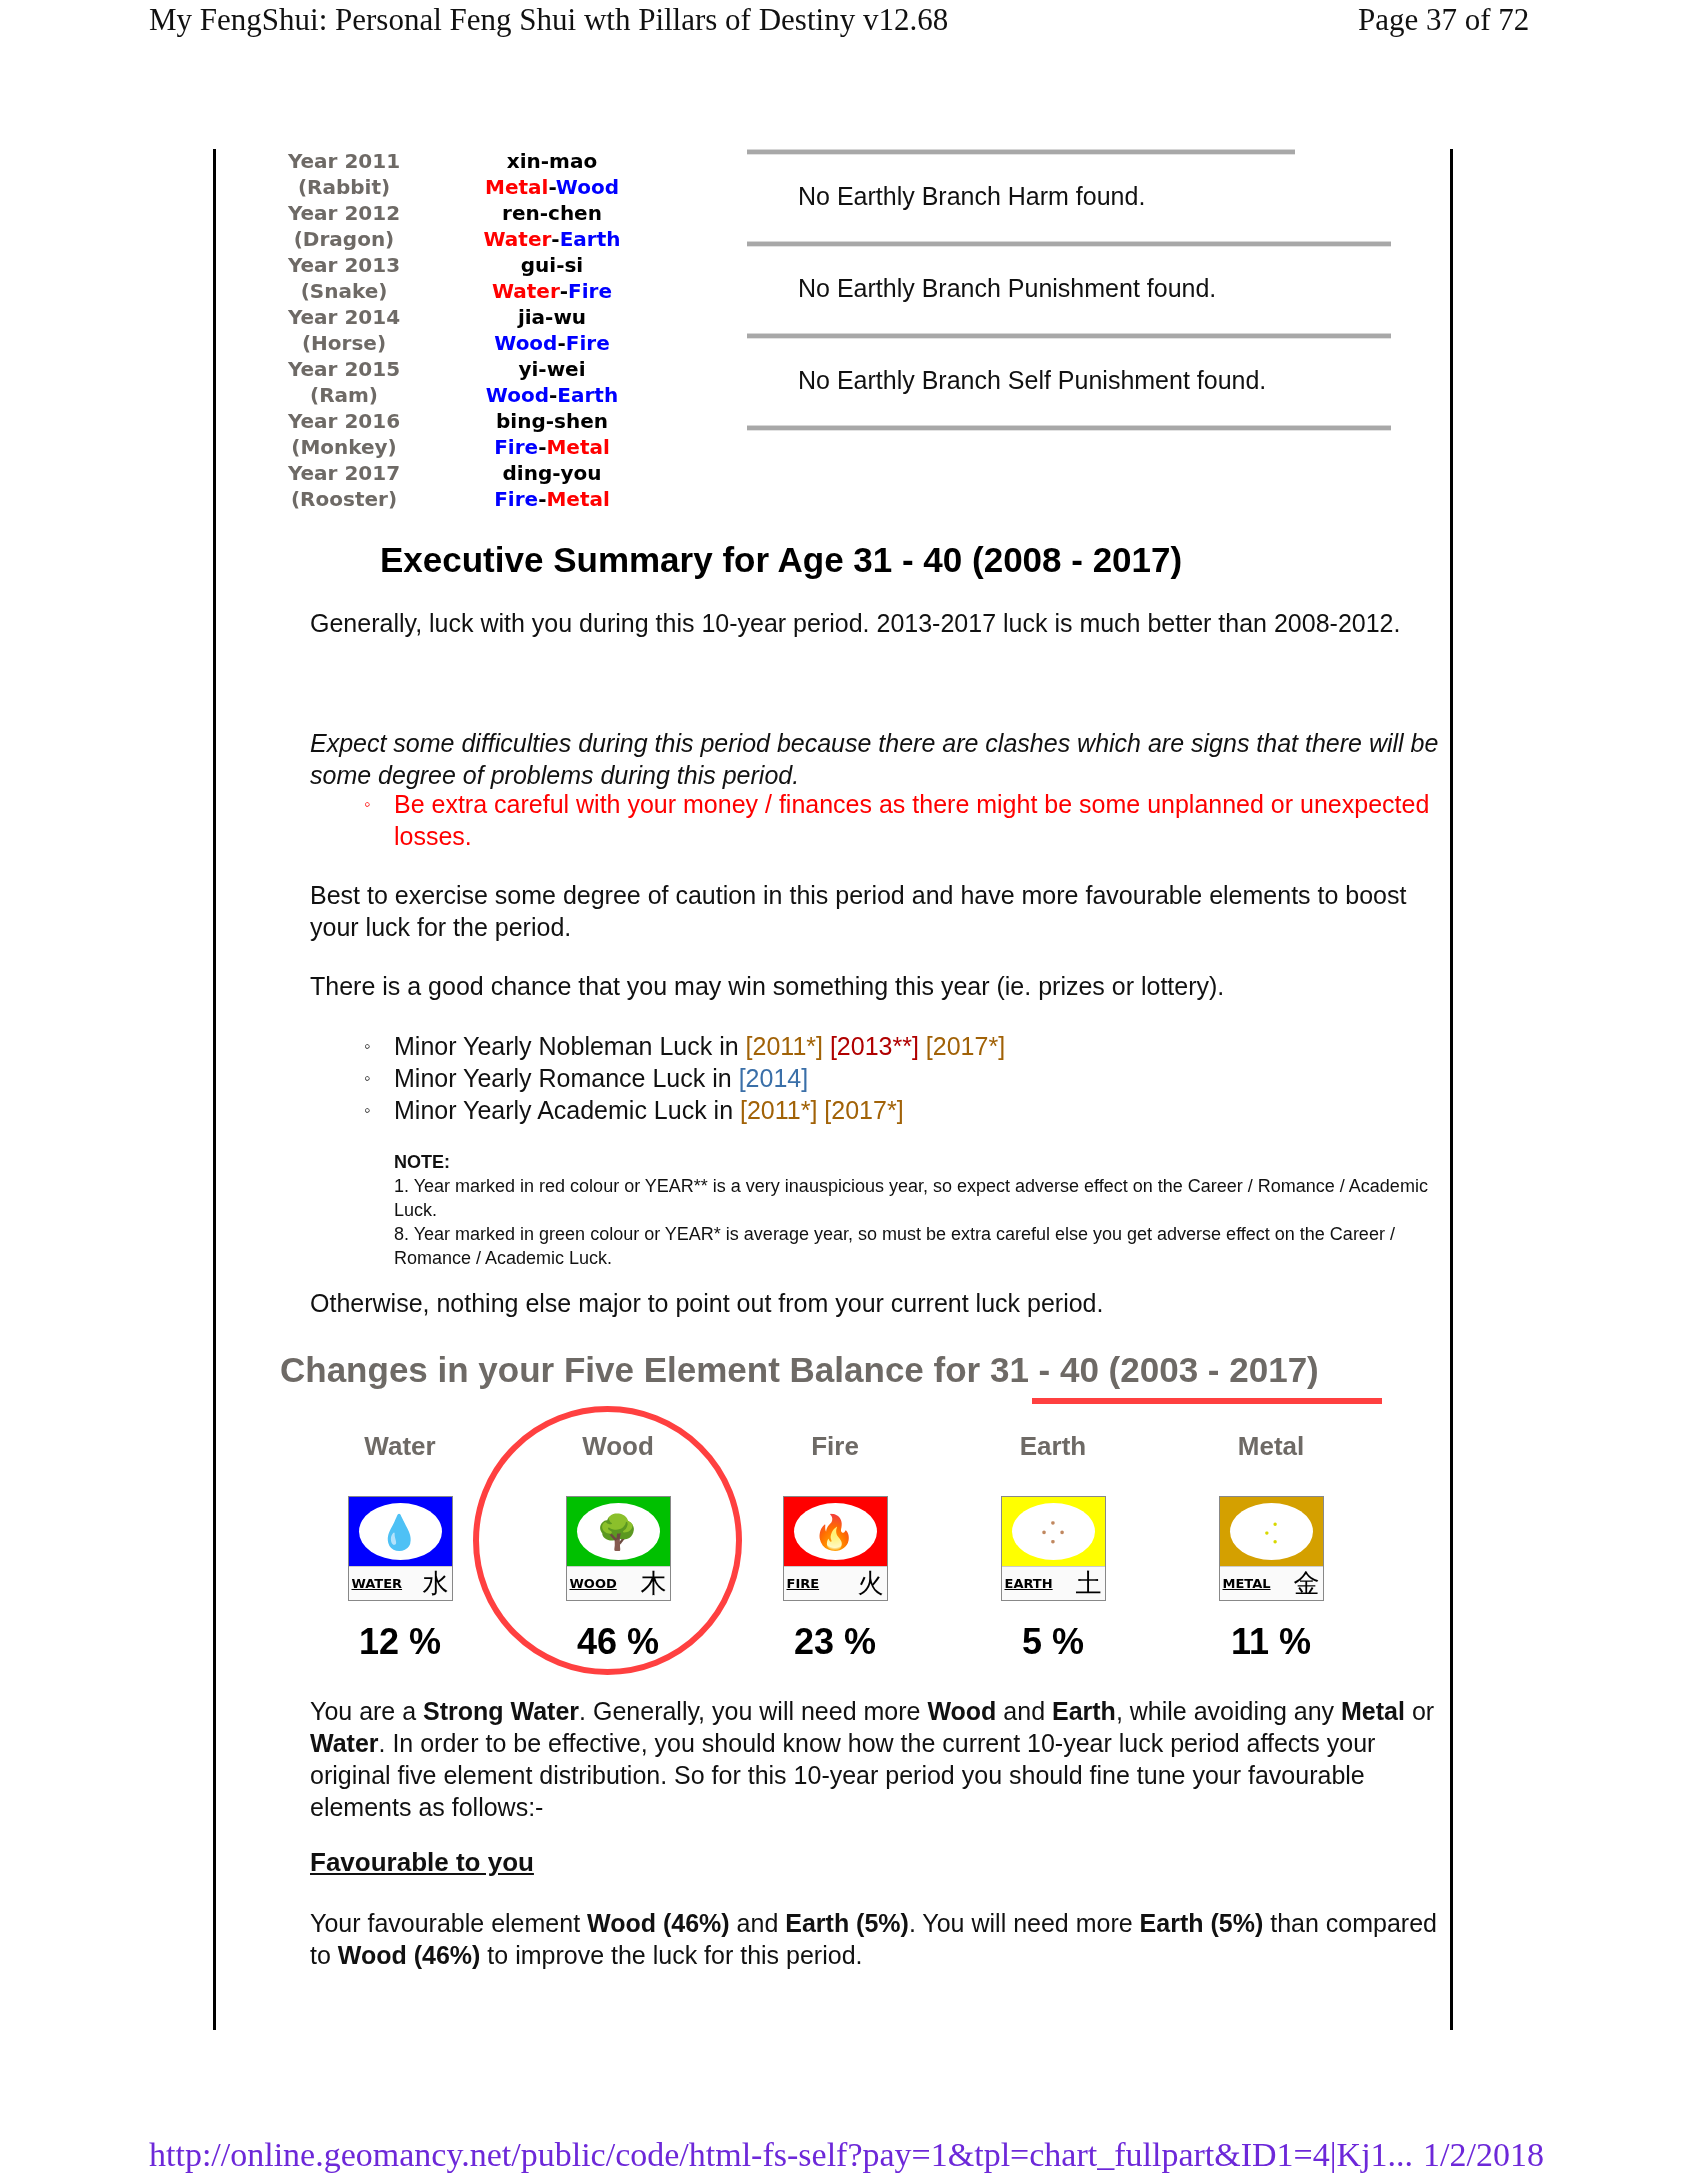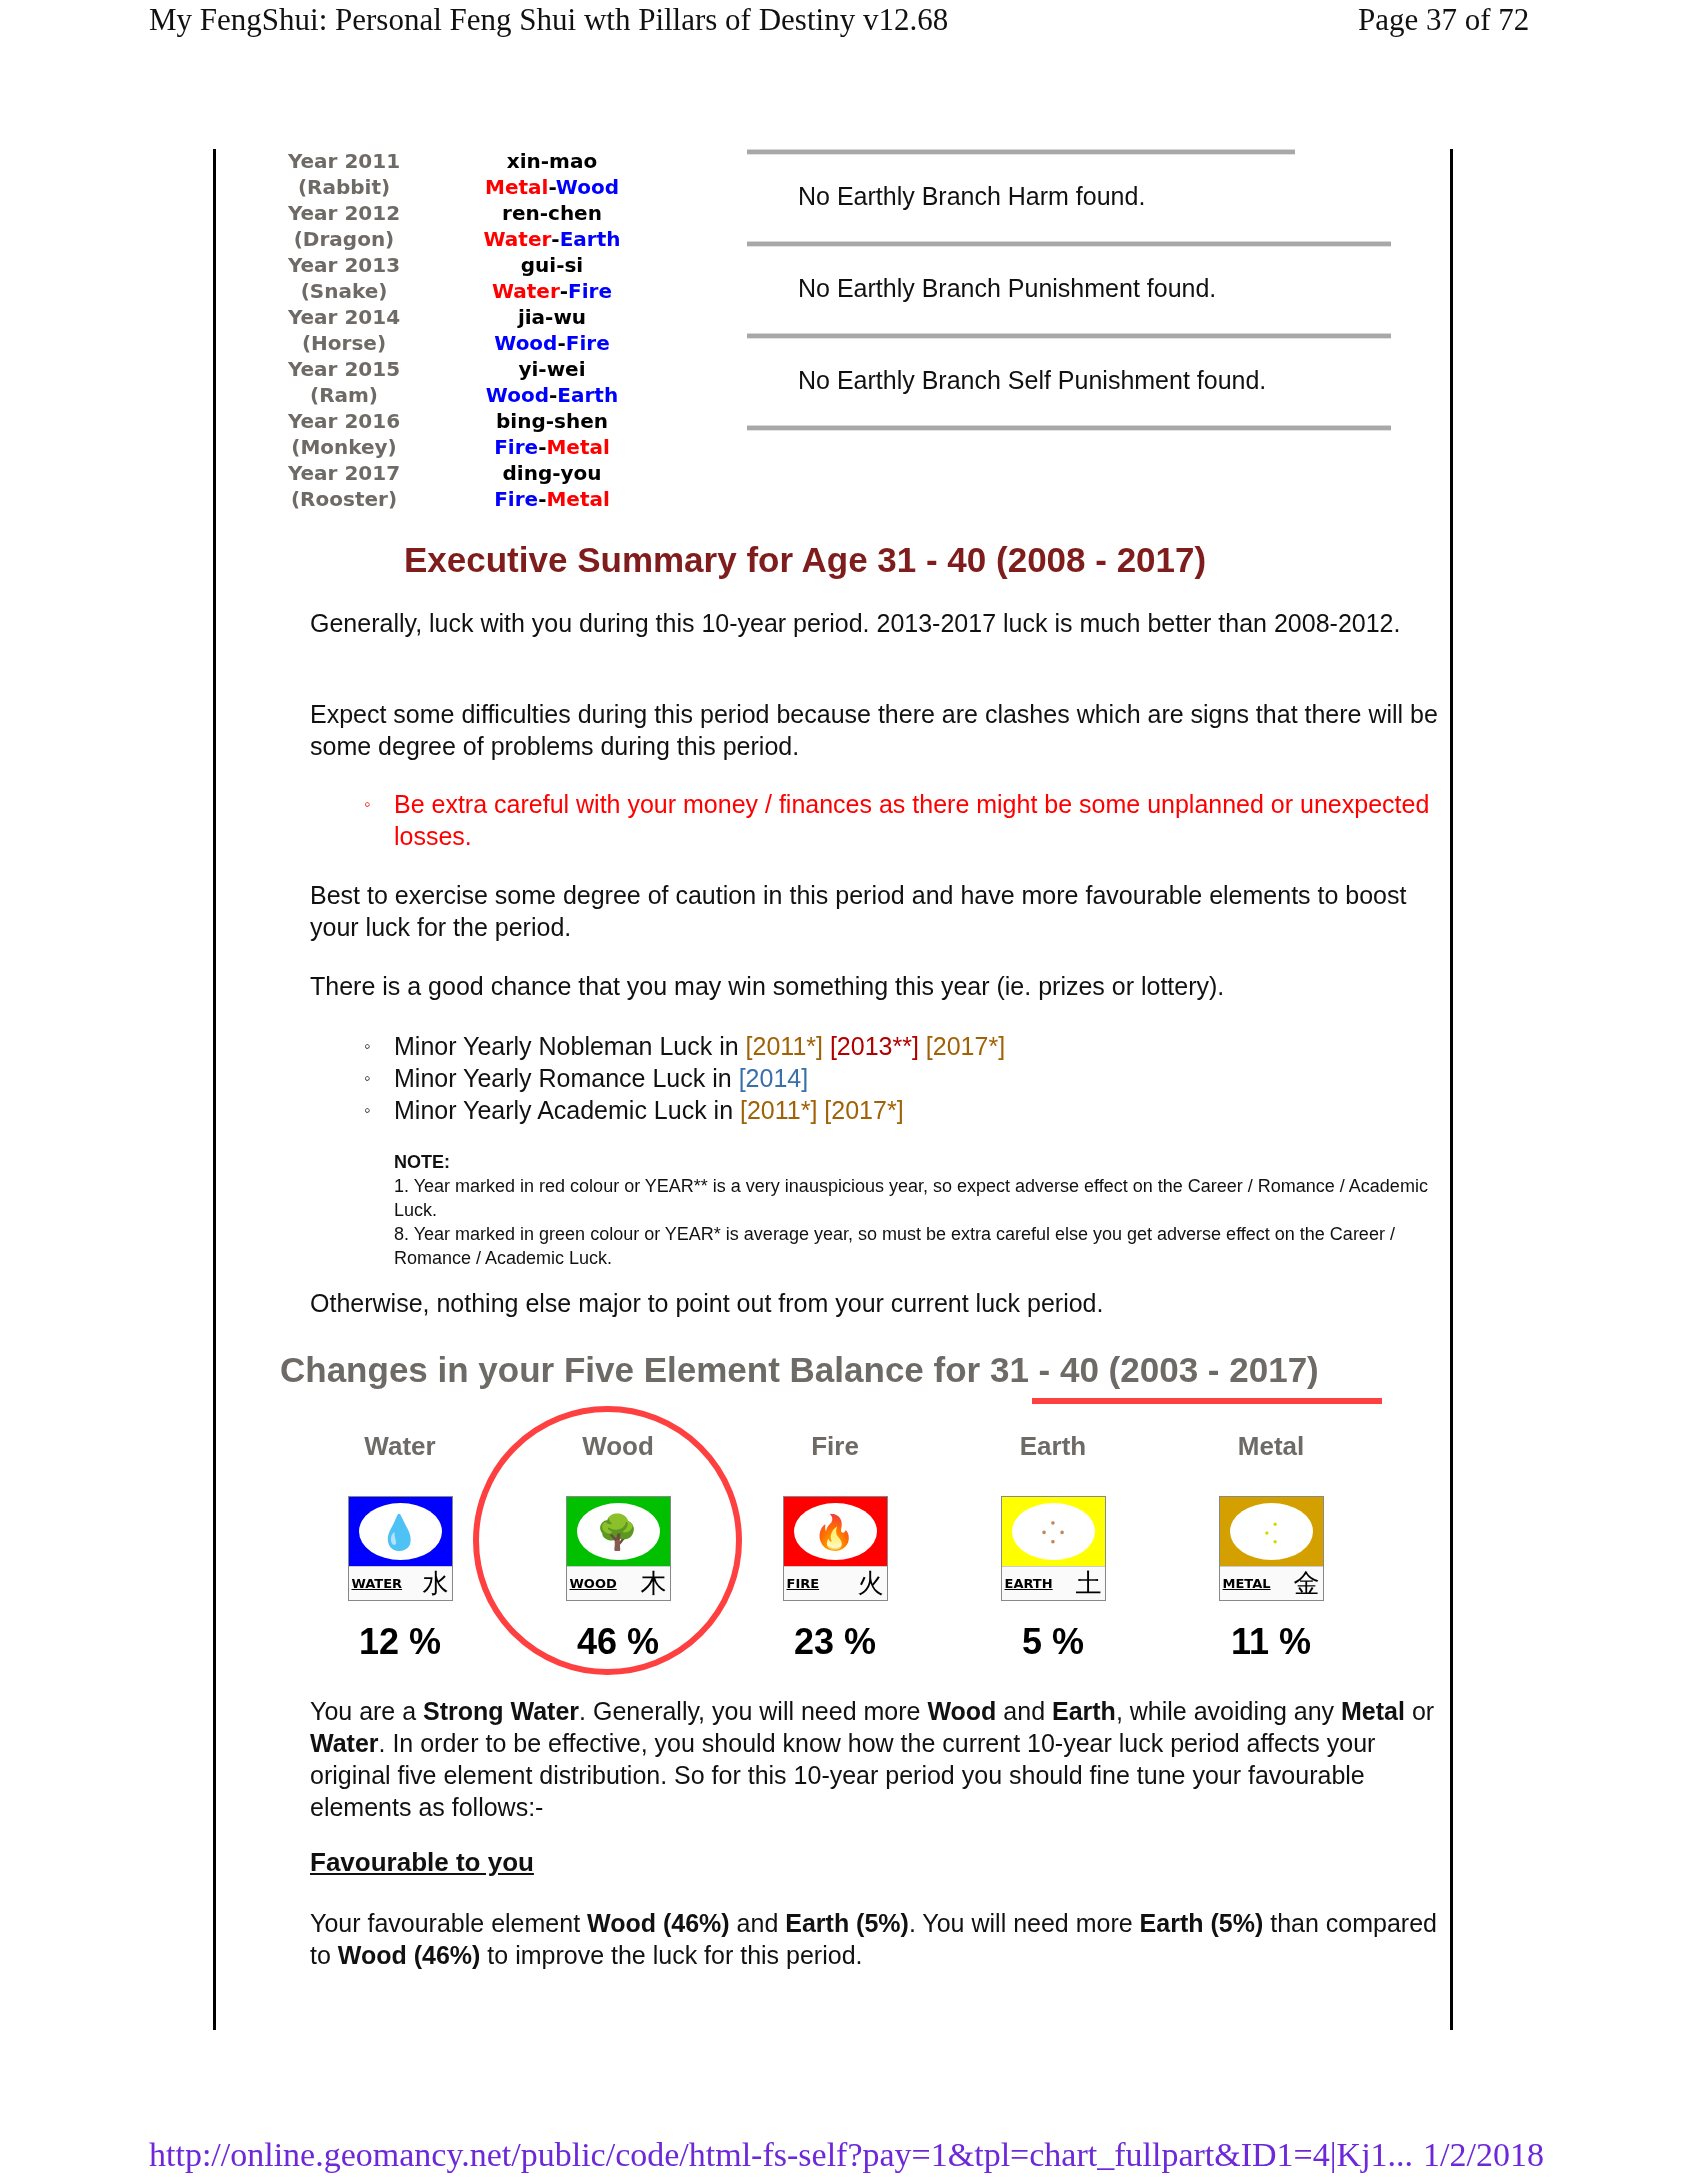--- a/index.html
+++ b/index.html
@@ -26,21 +26,21 @@
   .el-red { color: #ff0000; }
   .el-blue { color: #0000ff; }
   .dash { color: #000; }
 
   
   .branch { position: absolute; left: 747px; width: 548px; }
   .hr2 { height: 4px; background: #a8a8a8; border-top: 1px solid #d6d6d6; border-bottom: 1px solid #e2e2e2; }
   .branch-text { font-size: 25px; color: #111; position: absolute; left: 51px; }
 
   
-  .exec-title { position: absolute; left: 404px; top: 540px; font-size: 35px; font-weight: bold; color: #7f1d1d; }
+  .exec-title { position: absolute; left: 380px; top: 540px; font-size: 35px; font-weight: bold; color: #000000; }
   .para { position: absolute; left: 310px; width: 1129px; font-size: 25px; line-height: 32px; color: #111; }
   .bullet-list { position: absolute; left: 364px; width: 1079px; font-size: 25px; line-height: 32px; color: #111; }
   .bl { position: relative; padding-left: 30px; }
   .bl::before { content: "\25E6"; position: absolute; left: 0; top: 0; font-size: 18px; }
   .red-text { color: #ff0000; }
   .yr-green { color: #a16207; }
   .yr-darkred { color: #b00000; }
   .yr-blue { color: #3a6fa8; }
 
   .note { position: absolute; left: 394px; width: 1049px; top: 1150px; font-size: 18px; line-height: 24px; color: #111; }
@@ -140,21 +140,21 @@
   <div class="branch-text" style="top:33px;">No Earthly Branch Harm found.</div>
   <div class="hr2" style="position:absolute;top:92px;width:644px;"></div>
   <div class="branch-text" style="top:125px;">No Earthly Branch Punishment found.</div>
   <div class="hr2" style="position:absolute;top:184px;width:644px;"></div>
   <div class="branch-text" style="top:217px;">No Earthly Branch Self Punishment found.</div>
   <div class="hr2" style="position:absolute;top:276px;width:644px;"></div>
 </div>
 
 <div class="exec-title">Executive Summary for Age 31 - 40 (2008 - 2017)</div>
 <div class="para" style="top:607px;">Generally, luck with you during this 10-year period. 2013-2017 luck is much better than 2008-2012.</div>
-<div class="para" style="top:698px;">Expect some difficulties during this period because there are clashes which are signs that there will be some degree of problems during this period.</div>
+<div class="para" style="top:727px;font-style:italic;">Expect some difficulties during this period because there are clashes which are signs that there will be some degree of problems during this period.</div>
 <div class="bullet-list" style="top:788px;">
   <div class="bl red-text">Be extra careful with your money / finances as there might be some unplanned or unexpected losses.</div>
 </div>
 <div class="para" style="top:879px;">Best to exercise some degree of caution in this period and have more favourable elements to boost your luck for the period.</div>
 <div class="para" style="top:970px;">There is a good chance that you may win something this year (ie. prizes or lottery).</div>
 
 <div class="bullet-list" style="top:1030px;">
   <div class="bl">
     <span>Minor Yearly Nobleman Luck in </span><span class="yr-green">[2011*]</span> <span class="yr-darkred">[2013**]</span> <span class="yr-green">[2017*]</span>
   </div>

